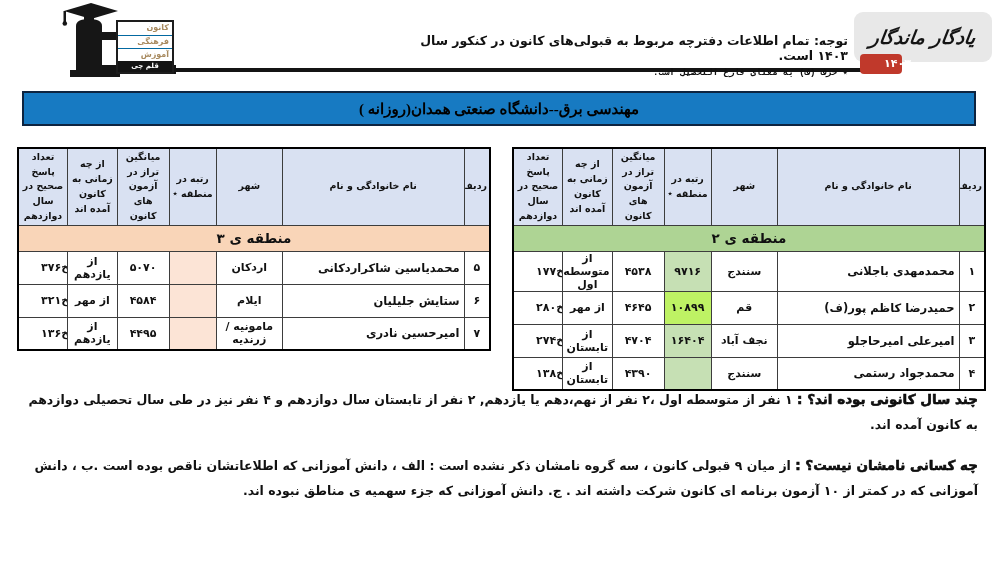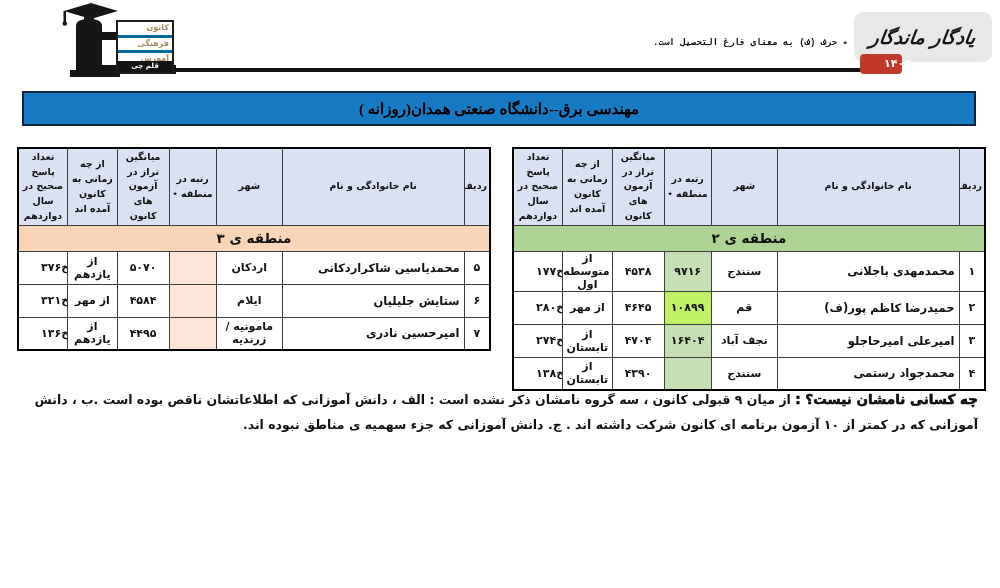--- a/index.html
+++ b/index.html
@@ -9,21 +9,21 @@
     font-family:"DejaVu Sans", sans-serif; overflow:hidden; color:#111;
   }
 
   
   .hdr-rule { position:absolute; left:96px; top:68px; width:786px; height:4px; background:#141414; }
   .hdr-rule-thick { position:absolute; left:96px; top:65px; width:80px; height:9px; background:#141414; }
 
   .logo { position:absolute; left:60px; top:2px; width:118px; height:78px; }
   .logo svg { position:absolute; left:0; top:0; }
   .logo-board { position:absolute; left:56px; top:18px; width:58px; height:54px; background:#fff; border:2px solid #1d1d1d; direction:rtl; }
-  .logo-board .bl { font-size:8px; font-weight:bold; color:#a8release; color:#a88a5f; padding:0 3px; line-height:12.5px; border-bottom:3px solid #0369a1; text-align:right; }
+  .logo-board .bl { font-size:8px; font-weight:bold; color:#a8release; color:#a88a5f; padding:0 3px; line-height:12.5px; border-bottom:1px solid #0369a1; text-align:right; }
   .logo-footer { position:absolute; left:0; bottom:0; width:100%; height:11px; background:#141414; color:#fff; font-size:7px; font-weight:bold; text-align:center; line-height:11px; }
 
   .notice { position:absolute; right:152px; top:33px; width:440px; direction:rtl; text-align:right; }
   .notice-main { font-size:12.5px; font-weight:bold; }
   .notice-sub { font-size:9px; font-weight:bold; margin-top:4px;font-family:Liberation Mono, monospace; }
 
   .brand { position:absolute; right:8px; top:12px; width:138px; height:50px; background:#e8e8e8; border-radius:9px; display:flex; align-items:center; justify-content:center; }
   .brand-text { font-family:"DejaVu Serif", serif; font-style:italic; font-weight:bold; font-size:19px; transform:skewX(-8deg); color:#141414; white-space:nowrap; }
   .badge { position:absolute; right:98px; top:54px; width:42px; height:20px; background:#c0392b; color:#fff; font-size:11px; font-weight:bold; text-align:center; line-height:20px; border-radius:4px; }
 
@@ -67,20 +67,21 @@
   </svg>
   <div class="logo-board">
     <div class="bl">کانون</div>
     <div class="bl">فرهنگی</div>
     <div class="bl">آموزش</div>
     <div class="logo-footer">قلم چی</div>
   </div>
 </div>
 
 <div class="notice">
+  <div class="notice-main">توجه: تمام اطلاعات دفترچه مربوط به قبولی‌های کانون در کنکور سال ۱۴۰۳ است.</div>
   <div class="notice-sub">٭ حرف (ف) به معنای فارغ التحصیل است.</div>
 </div>
 
 <div class="brand">
   <span class="brand-text">یادگار ماندگار</span>
 </div>
 <div class="badge" style="background: rgb(192, 57, 43); padding-left: 24px;">۱۴۰۳</div>
 
 <div class="titlebar" style="background: rgb(23, 122, 194);">
   <span style="color: #000000; font-family: Liberation Serif, serif;">مهندسی برق--دانشگاه صنعتی همدان(روزانه )</span>
@@ -199,18 +200,22 @@
         <td>مامونیه / زرندیه</td>
         <td style="background: rgb(252, 228, 214);"></td>
         <td>۴۴۹۵</td>
         <td>از یازدهم</td>
         <td class="ans">۱۳۶پاسخ</td>
       </tr>
     </tbody>
 </table>
 
 <div class="notes">
+  <p>
+    <span class="lead">چند سال کانونی بوده اند؟ :</span>
+    <span>۱ نفر از متوسطه اول ،۲ نفر از نهم،دهم یا یازدهم, ۲ نفر از تابستان سال دوازدهم و ۴ نفر نیز در طی سال تحصیلی دوازدهم به کانون آمده اند.</span>
+  </p>
   <p class="tight">
     <span class="lead">چه کسانی نامشان نیست؟ :</span>
     <span>از میان ۹ قبولی کانون ، سه گروه نامشان ذکر نشده است : الف ، دانش آموزانی که اطلاعاتشان ناقص بوده است .ب ، دانش آموزانی که در کمتر از ۱۰ آزمون برنامه ای کانون شرکت داشته اند . ج. دانش آموزانی که جزء سهمیه ی مناطق نبوده اند.</span>
   </p>
 
 </div>
 
 </body></html>

